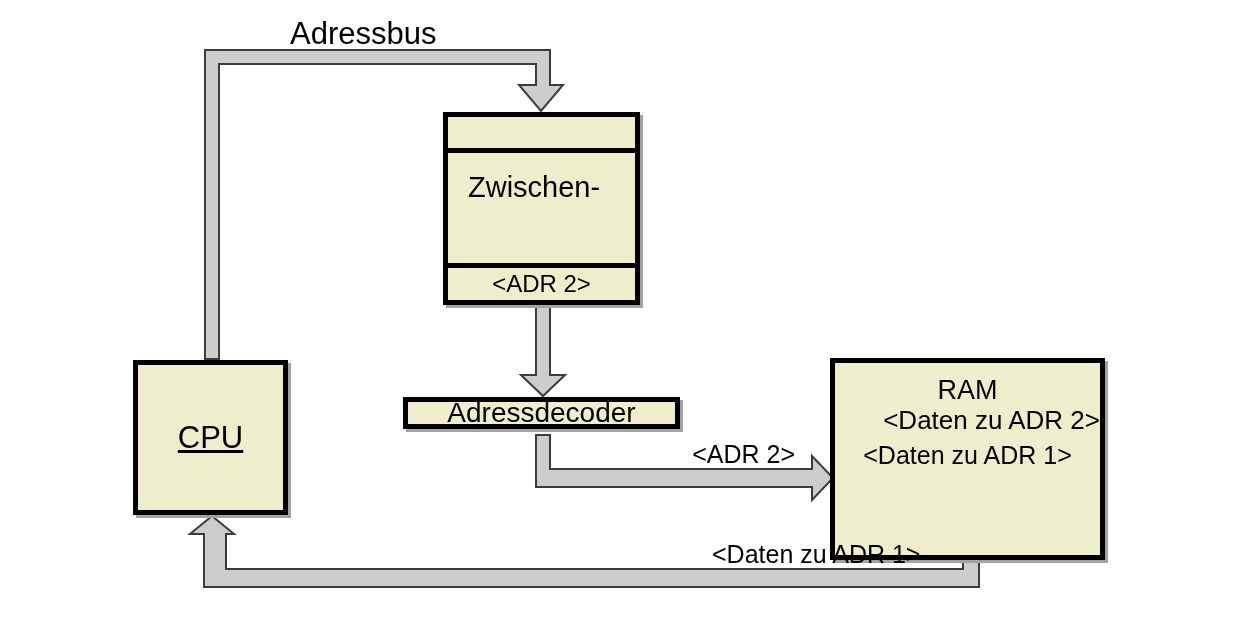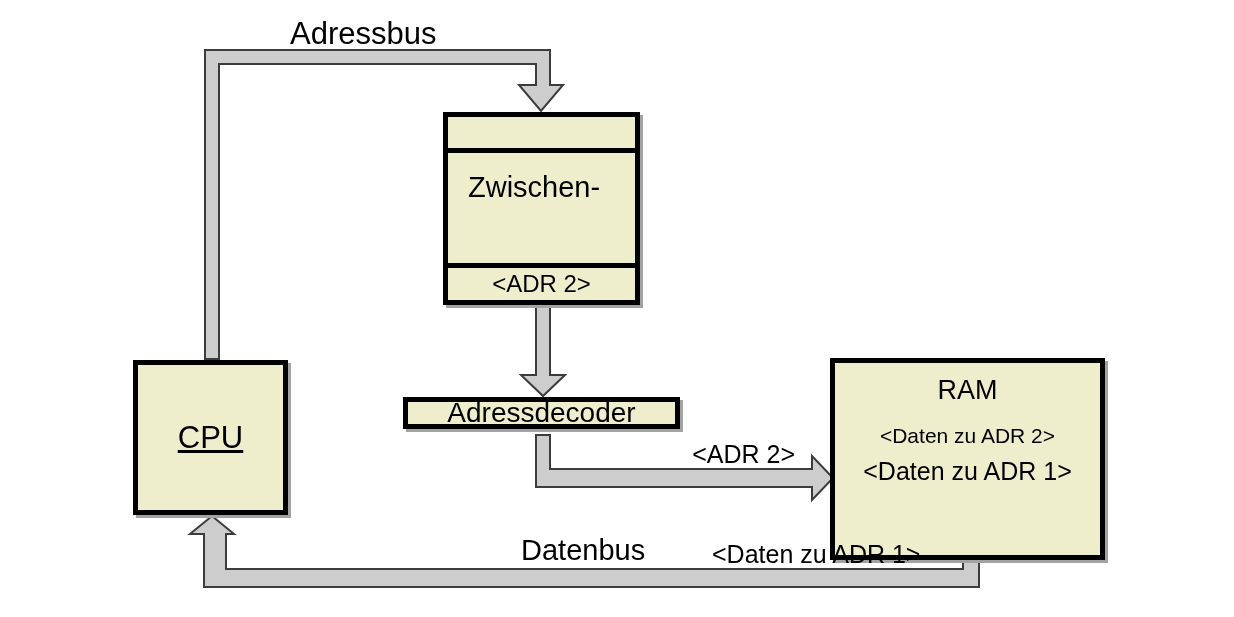--- a/index.html
+++ b/index.html
@@ -70,23 +70,23 @@
   .box-ram {
     left: 830px; top: 358px; width: 275px; height: 202px;
     text-align: center;
   }
   .ram-title {
     margin-top: 12px;
     font-size: 27px;
     line-height: 30px;
   }
   .ram-row1 {
-    margin-top: 16px;
-    font-size: 21px;
+    font-size: 26px;
     line-height: 30px;
+    text-align: right;
   }
   .ram-row2 {
     margin-top: 5px;
     font-size: 25px;
     line-height: 30px;
   }
   .label {
     position: absolute;
     white-space: nowrap;
   }
@@ -142,16 +142,15 @@
   </div>
 
   <div class="box box-ram">
     <div class="ram-title">RAM</div>
     <div class="ram-row1">&lt;Daten zu ADR 2&gt;</div>
     <div class="ram-row2">&lt;Daten zu ADR 1&gt;</div>
   </div>
 
   <div class="label lbl-adressbus">Adressbus</div>
   <div class="label lbl-adr2">&lt;ADR 2&gt;</div>
-  <div class="label lbl-datenbus">Datenbus</div>
   <div class="label lbl-daten-adr1">&lt;Daten zu ADR 1&gt;</div>
 
 </div>
 
 </body></html>

